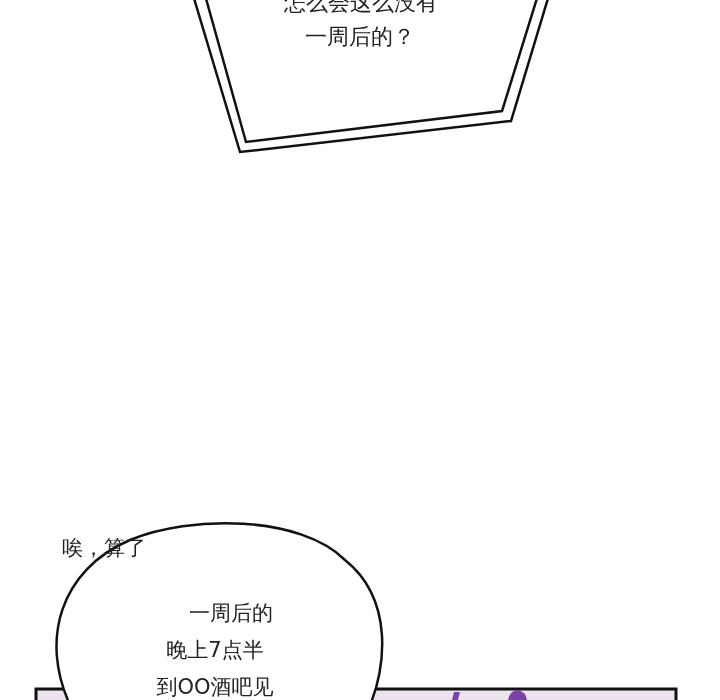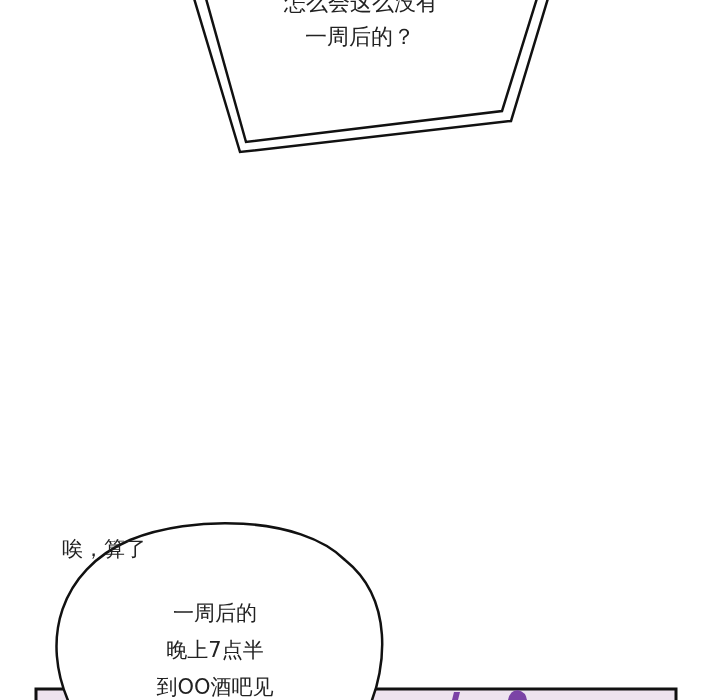--- a/index.html
+++ b/index.html
@@ -28,17 +28,17 @@
 </div>
 <div class="txt center" style="left:266px;top:-8px;width:190px;font-size:22px;">怎么会这么没有</div>
 <div class="txt center" style="left:280px;top:26px;width:160px;font-size:22px;">一周后的？</div>
 
 <div class="layer" style="width:720px;height:700px;">
   <svg width="720" height="700">
     <path d="M70 705 C40 640 60 570 130 540 C190 515 300 515 345 560 C395 600 385 670 370 705" fill="#ffffff" stroke="#111" stroke-width="2.5"></path>
   </svg>
 </div>
 
-<div class="txt" style="left:62px;top:539px;font-size:21px;">唉，算了</div>
+<div class="txt" style="left:62px;top:539px;font-size:21px;font-family:Liberation Mono, monospace;">唉，算了</div>
 
-<div class="txt center" style="left:140px;top:603px;width:150px;">一周后的</div>
+<div class="txt center" style="left:156px;top:603px;width:150px;">一周后的</div>
 <div class="txt center" style="left:140px;top:640px;width:150px;">晚上7点半</div>
 <div class="txt center" style="left:130px;top:677px;width:170px;">到OO酒吧见</div>
 
 </body></html>

